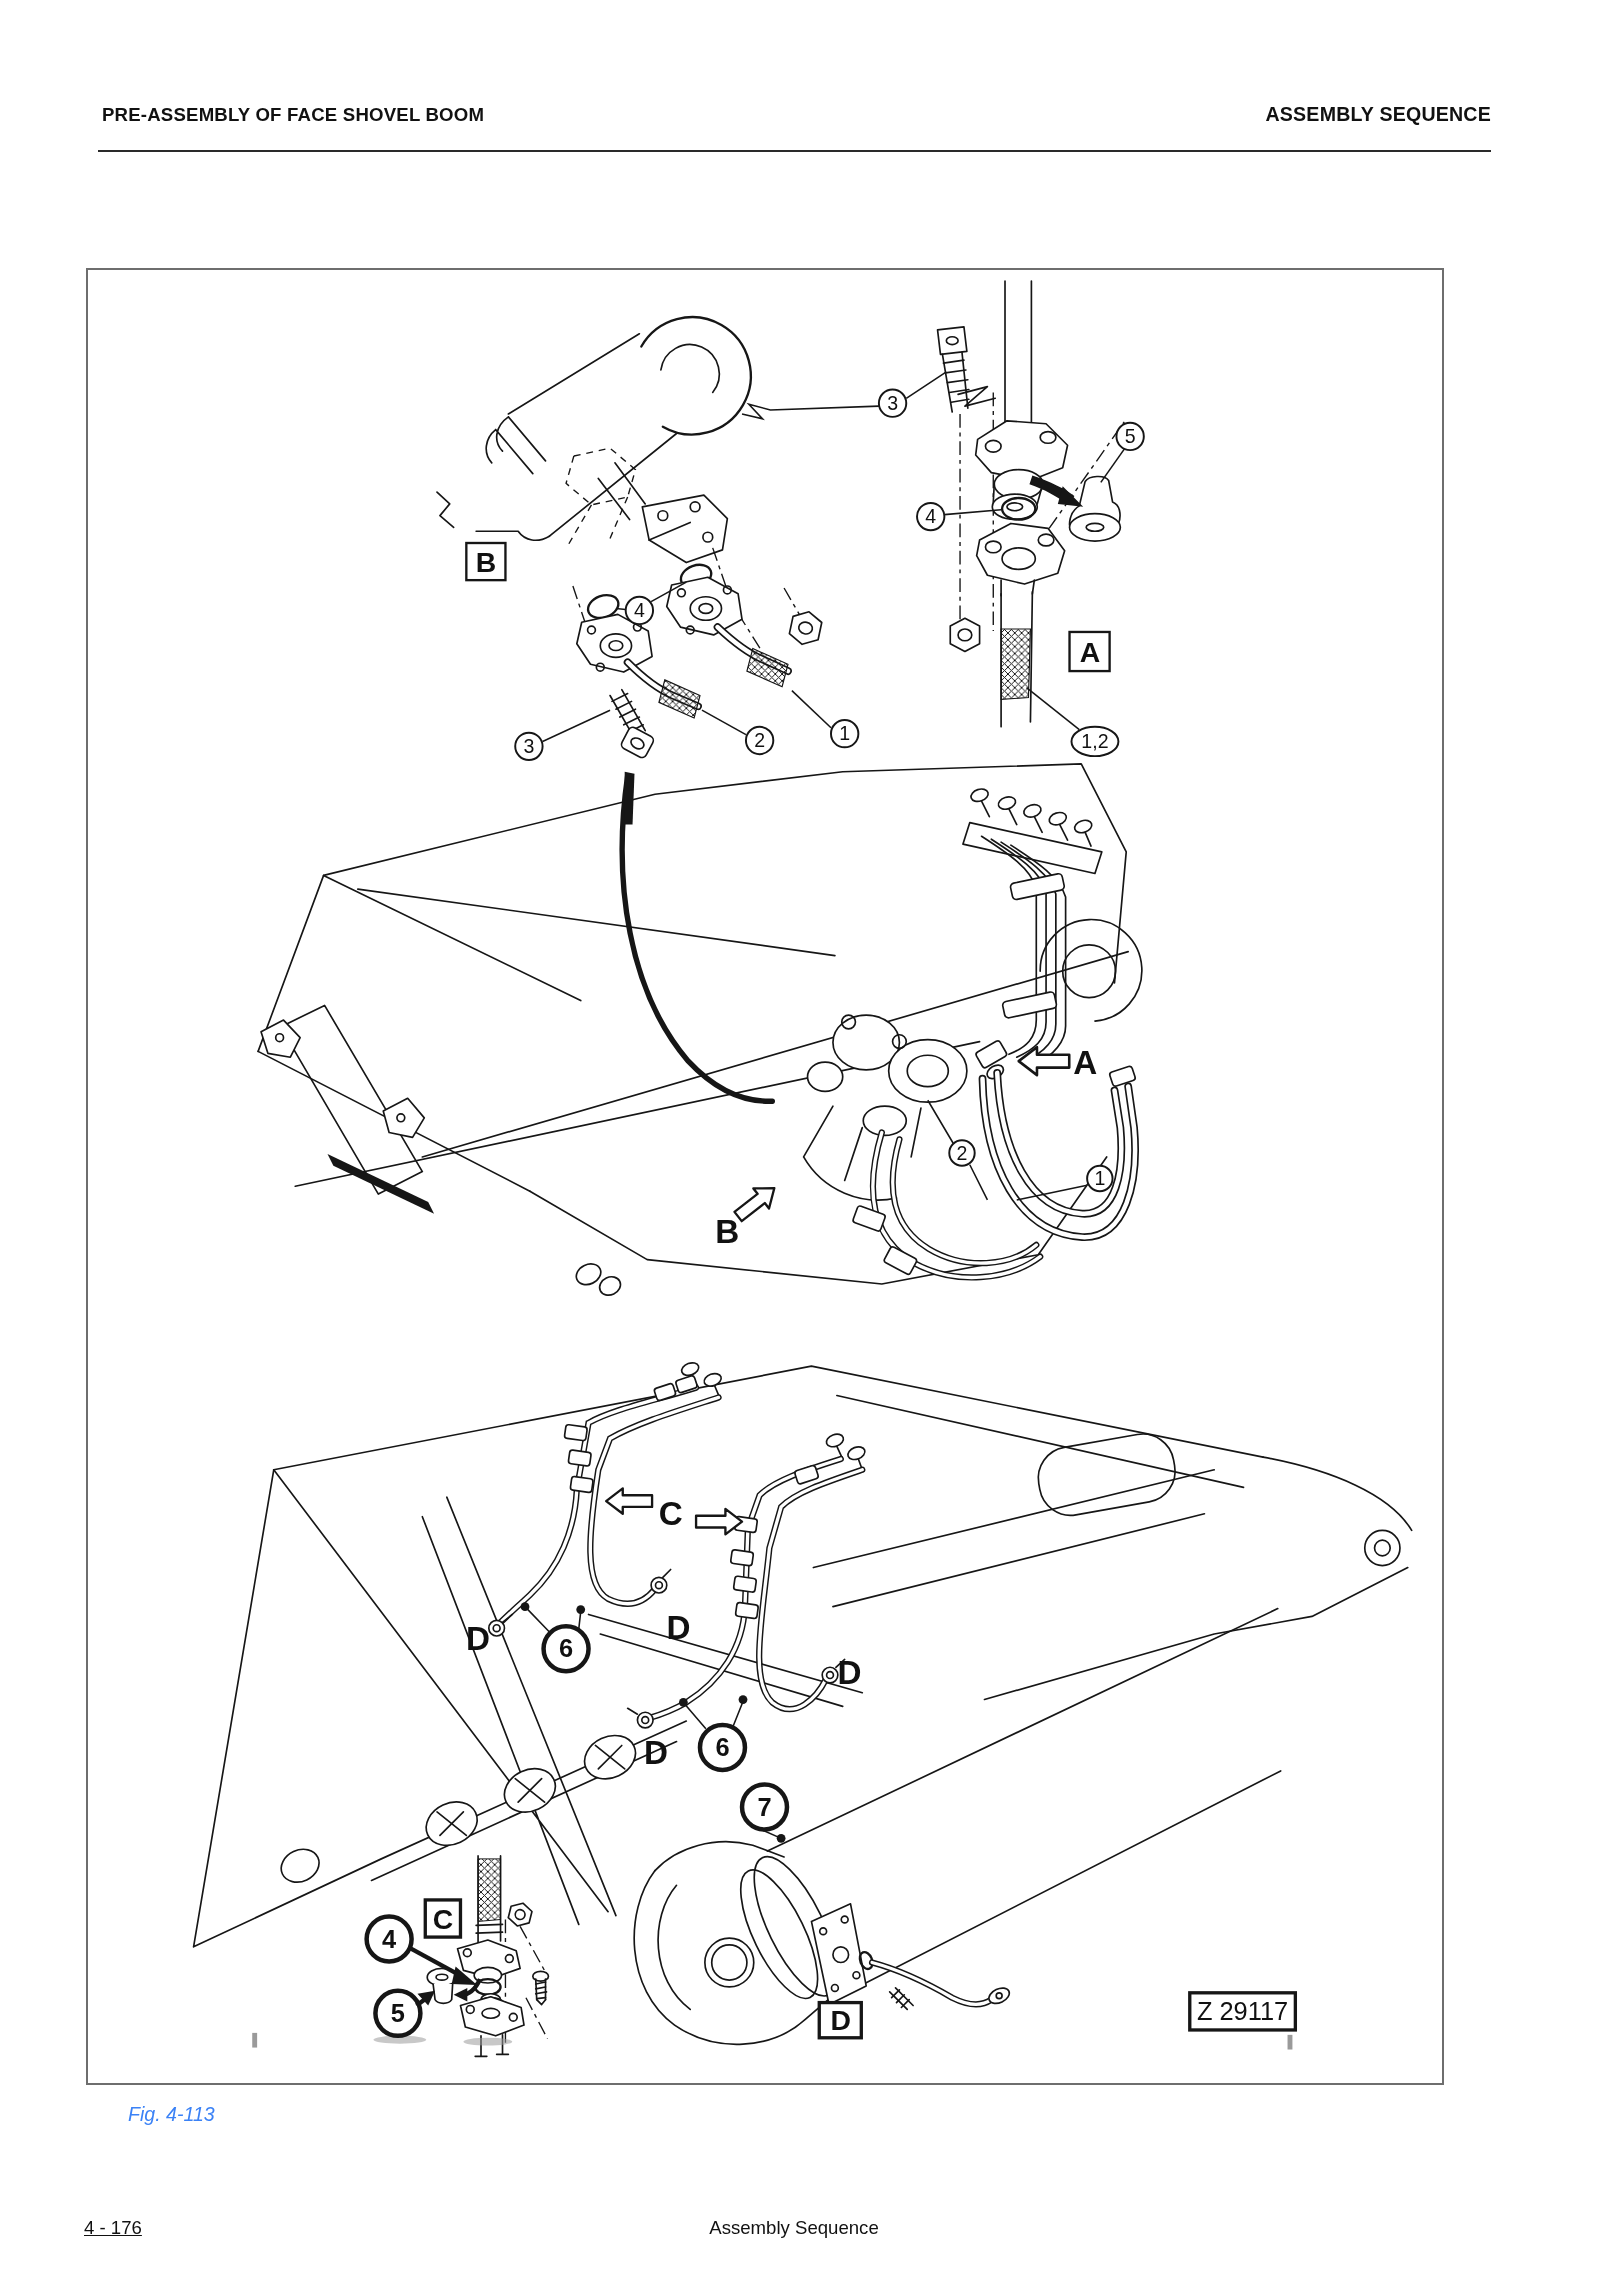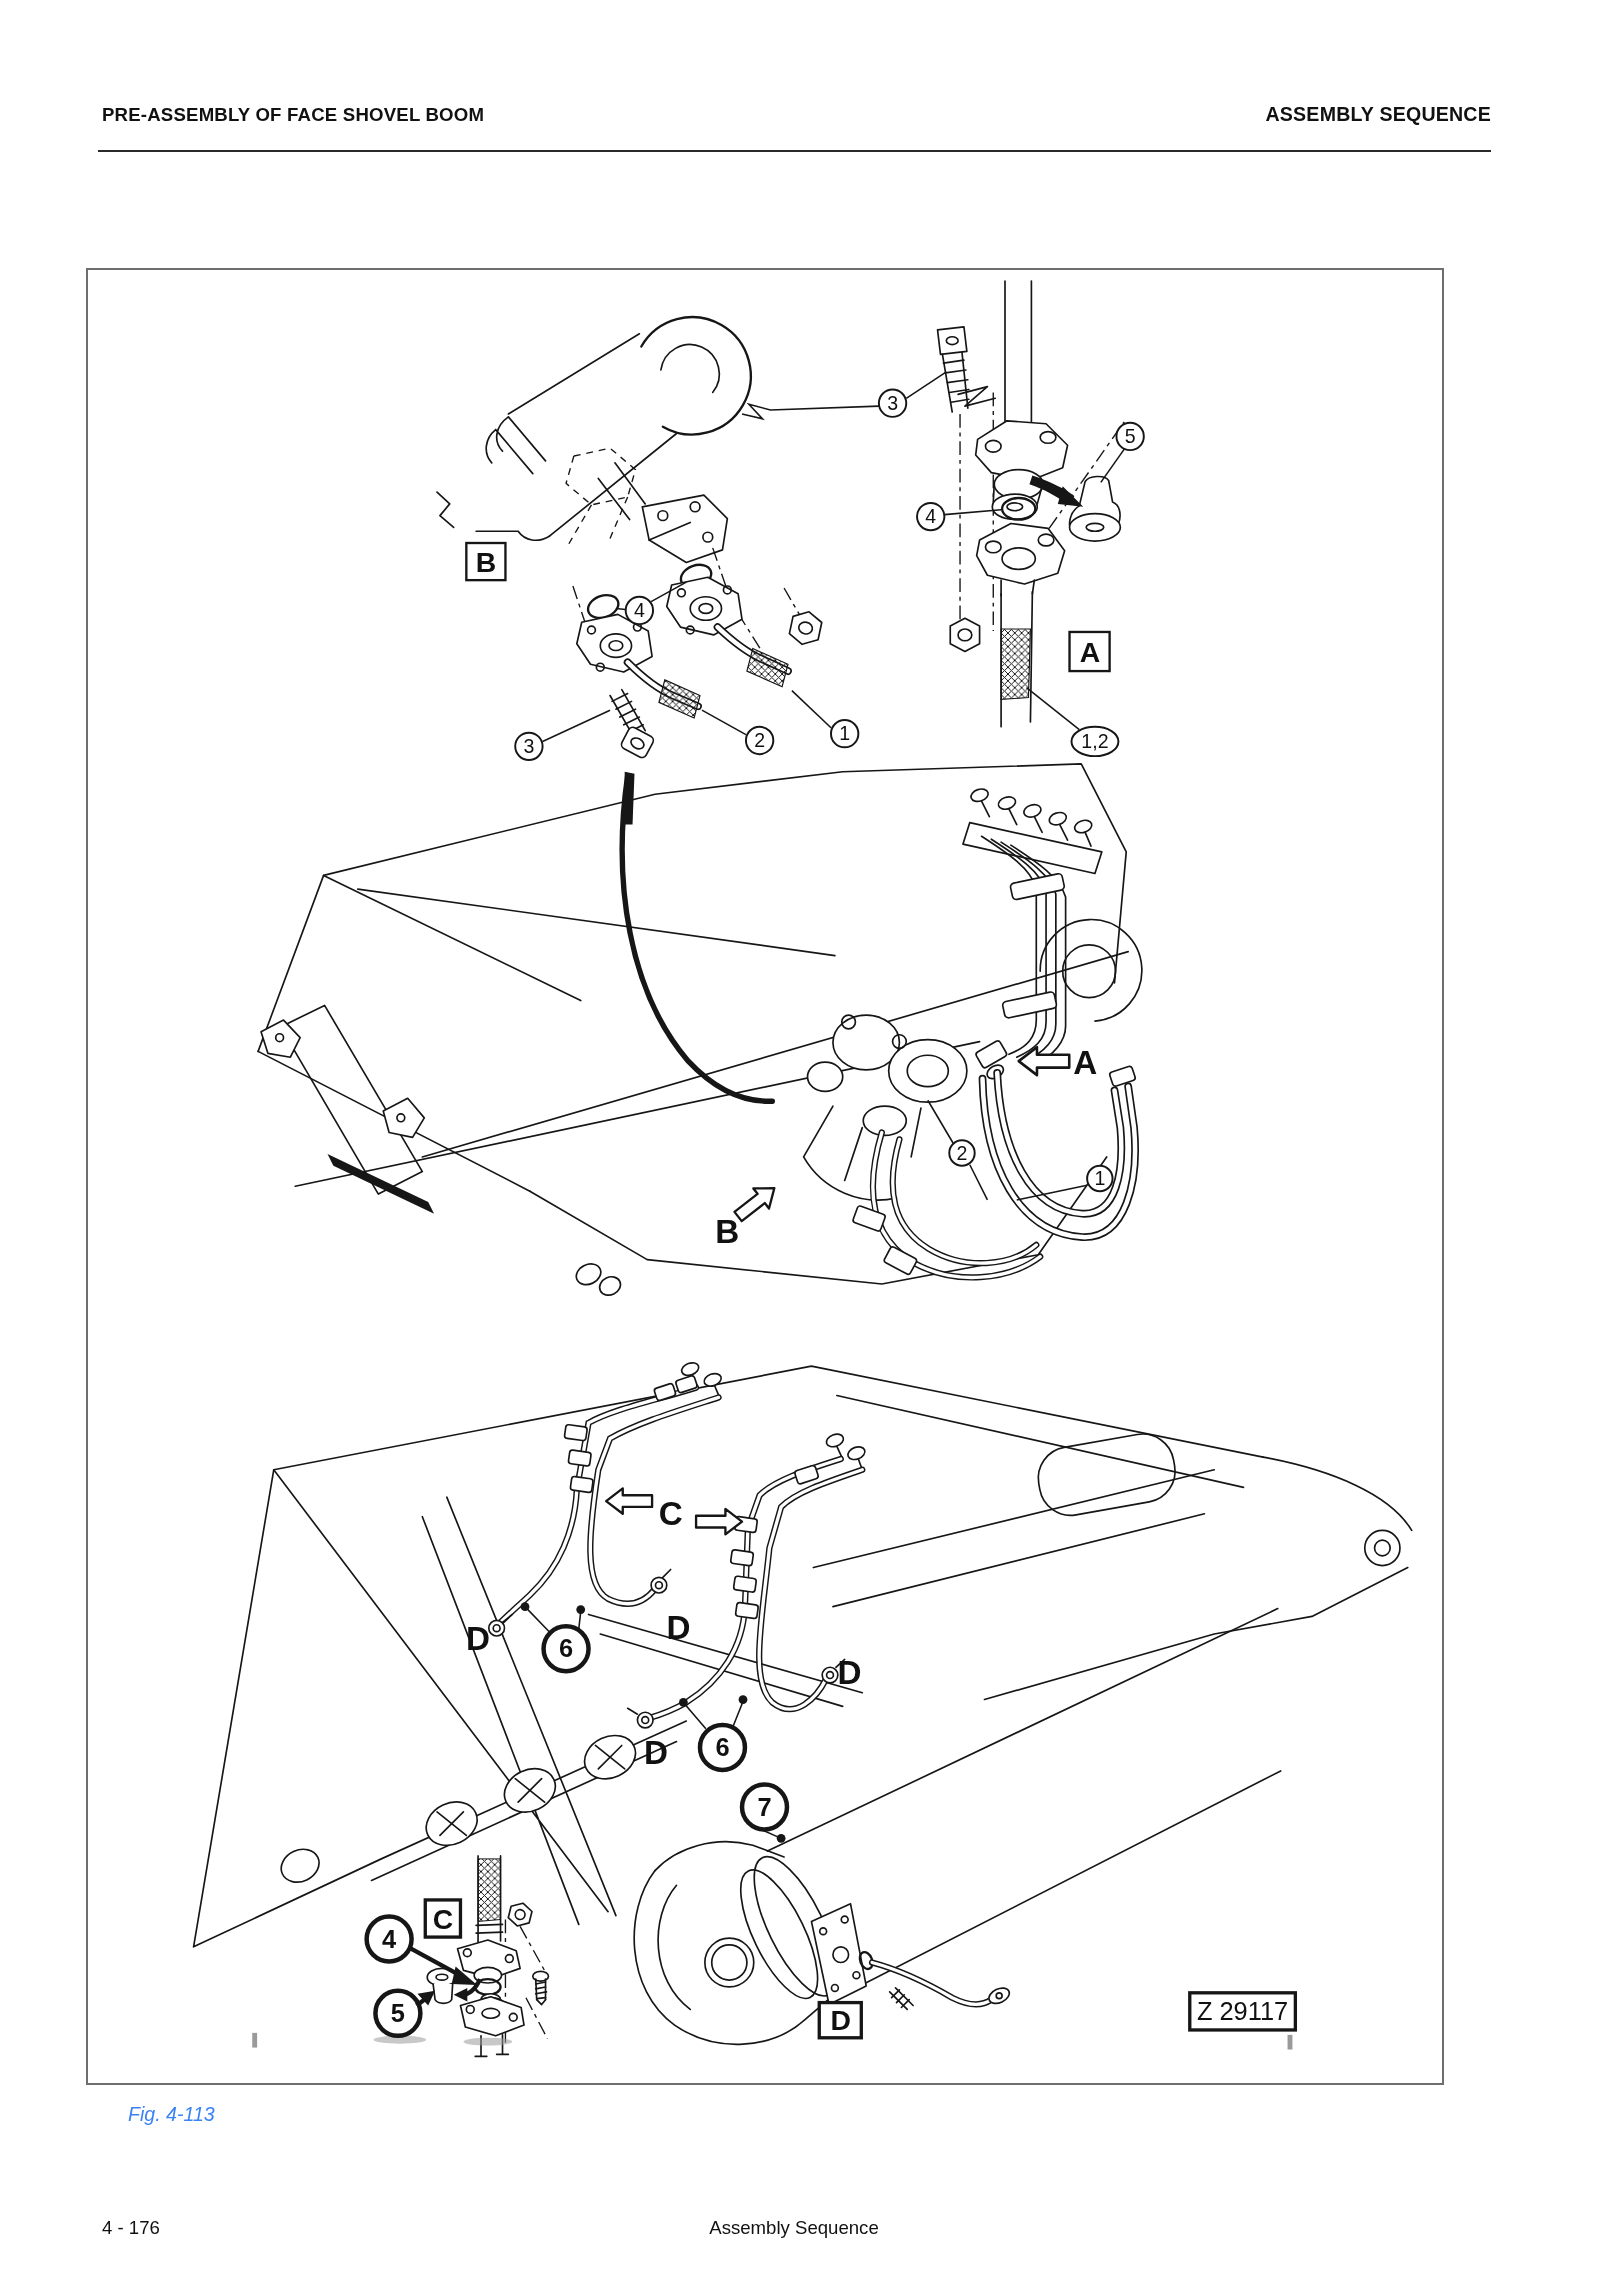--- a/index.html
+++ b/index.html
@@ -5,21 +5,21 @@
   html,body{margin:0;padding:0;background:#e8e8e8;}
   #page{position:relative;width:1620px;height:2293px;background:#ffffff;
         font-family:"Liberation Sans",sans-serif;color:#111;overflow:hidden;}
   .hdr-left{position:absolute;left:102px;top:104px;font-size:18.6px;letter-spacing:0.2px;font-weight:bold;}
   .hdr-right{position:absolute;right:129px;top:103px;font-size:19.6px;font-weight:bold;letter-spacing:0.2px;}
   .hdr-rule{position:absolute;left:98px;top:150px;width:1393px;height:2px;background:#2a2a2a;}
   .fig-frame{position:absolute;left:86px;top:268px;width:1358px;height:1817px;
              border:2px solid #6e6e6e;box-sizing:border-box;background:#fff;}
   .fig-frame svg{display:block;width:100%;height:100%;}
   .caption{position:absolute;left:104px;top:2103px;font-size:19.6px;font-style:italic;color:#3b82f6;margin-left:24px;}
-  .ftr-page{position:absolute;left:102px;top:2217px;font-size:18.6px;}
+  .ftr-page{position:absolute;left:84px;top:2217px;font-size:18.6px;text-decoration:underline;}
   .ftr-center{position:absolute;left:0;top:2217px;width:1588px;text-align:center;font-size:18.6px;}
 
   
   .s{stroke:#161616;fill:none;stroke-width:1.7;stroke-linecap:round;stroke-linejoin:round;}
   .s2{stroke:#161616;fill:none;stroke-width:2.4;stroke-linecap:round;stroke-linejoin:round;}
   .sw{fill:#fff;stroke:#161616;stroke-width:1.7;stroke-linejoin:round;}
   .sw2{fill:#fff;stroke:#161616;stroke-width:2.4;stroke-linejoin:round;}
   .dash{stroke:#161616;fill:none;stroke-width:1.4;stroke-dasharray:14 5 4 5;}
   .dsh2{stroke:#161616;fill:none;stroke-width:1.4;stroke-dasharray:7 6;}
   .tubeO{stroke:#161616;stroke-width:8;fill:none;stroke-linecap:round;}

